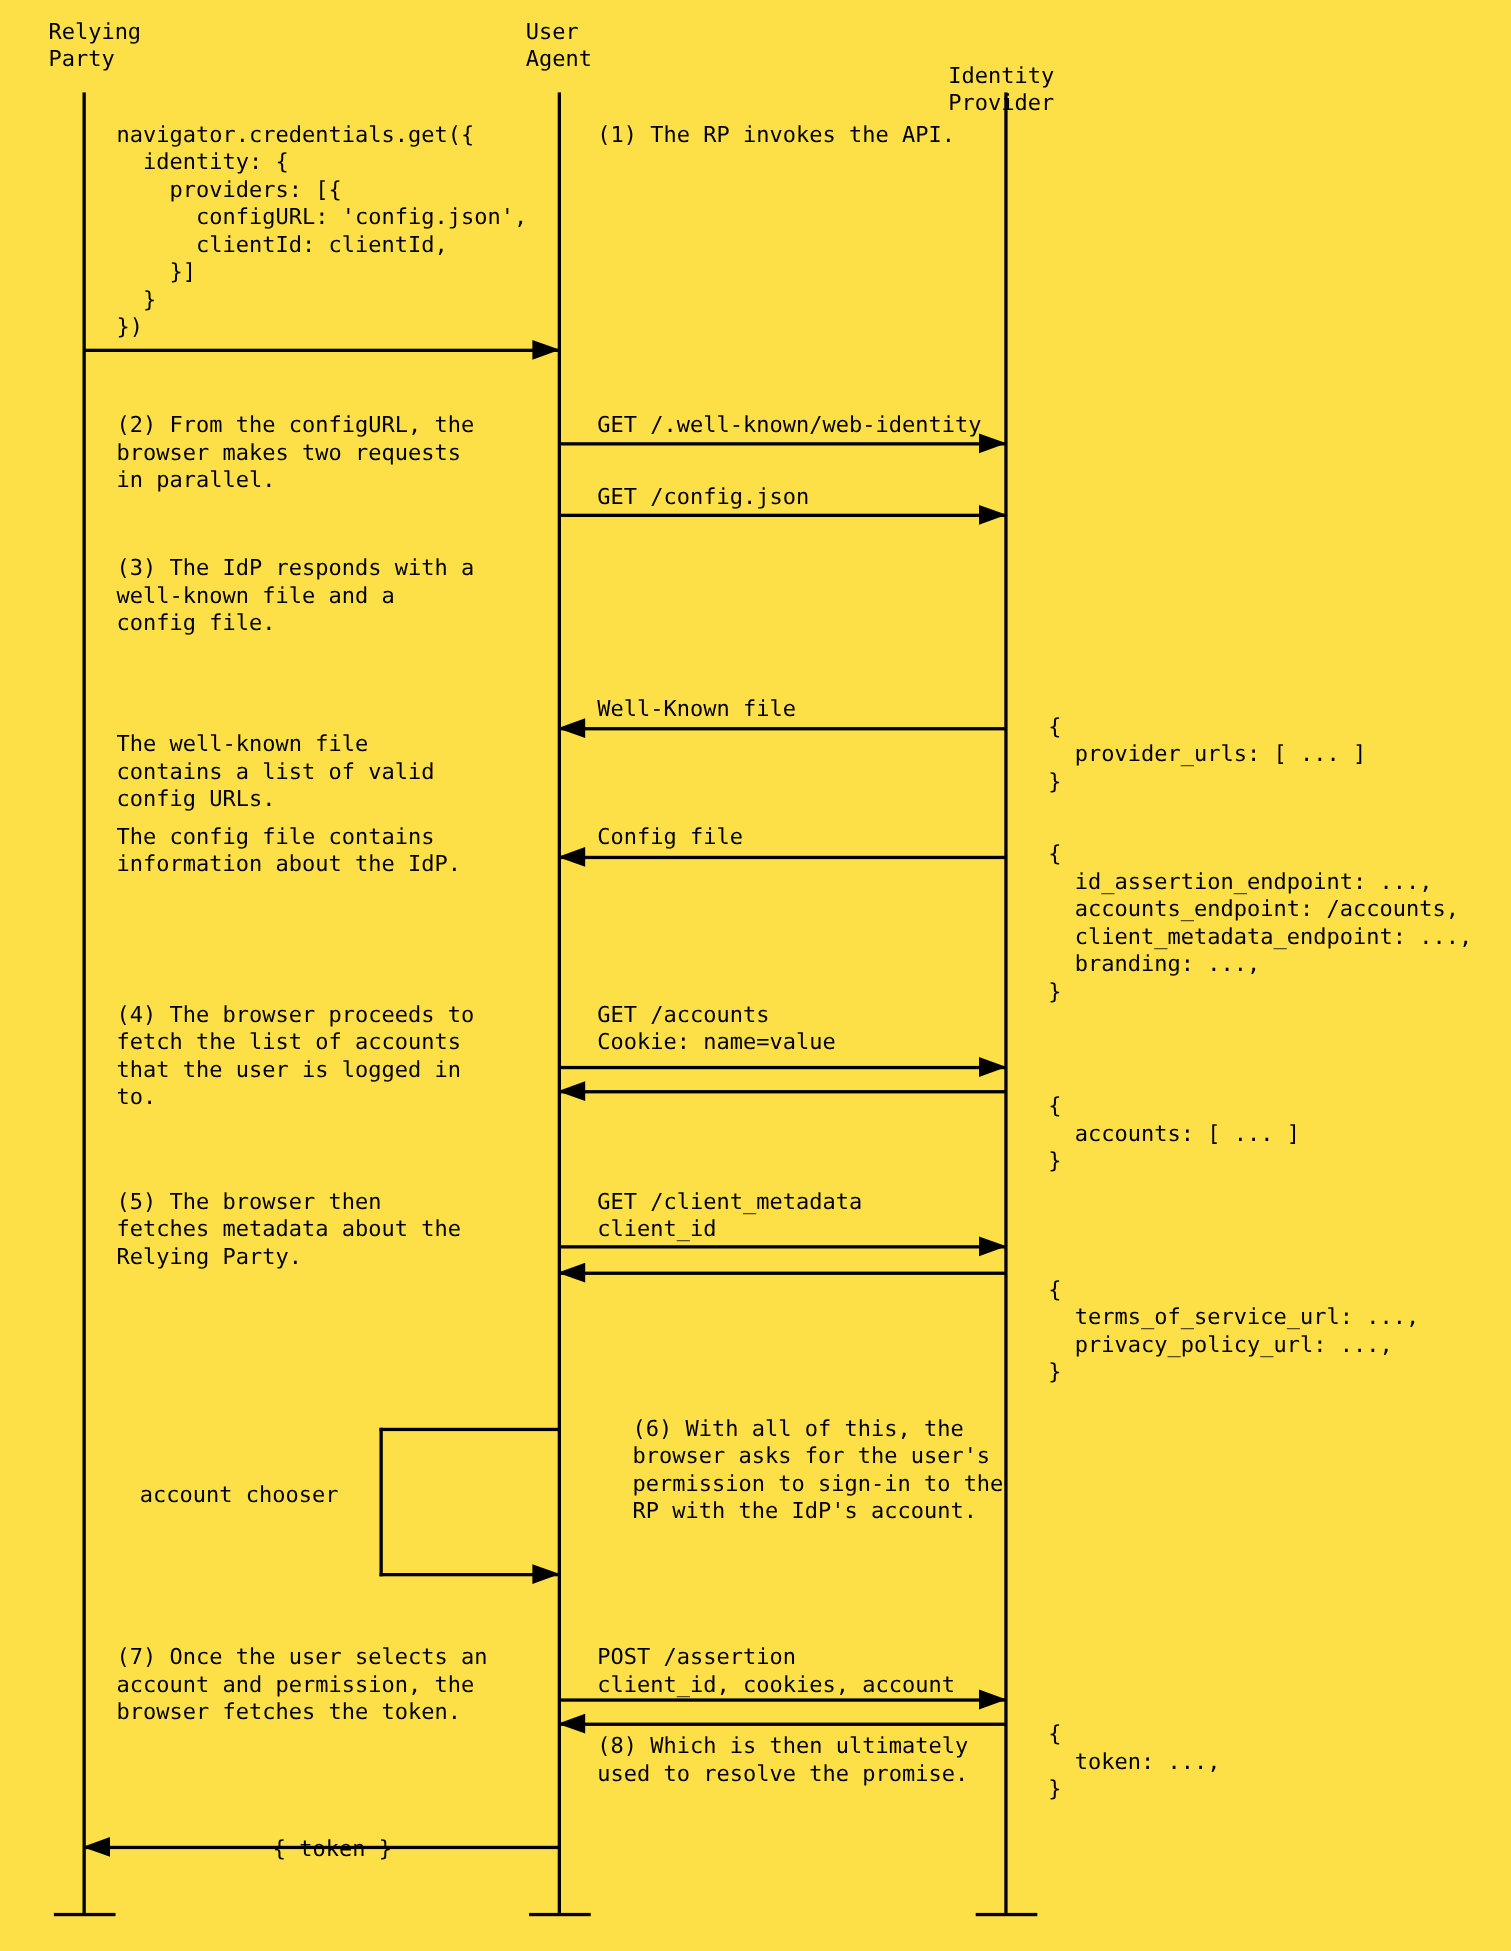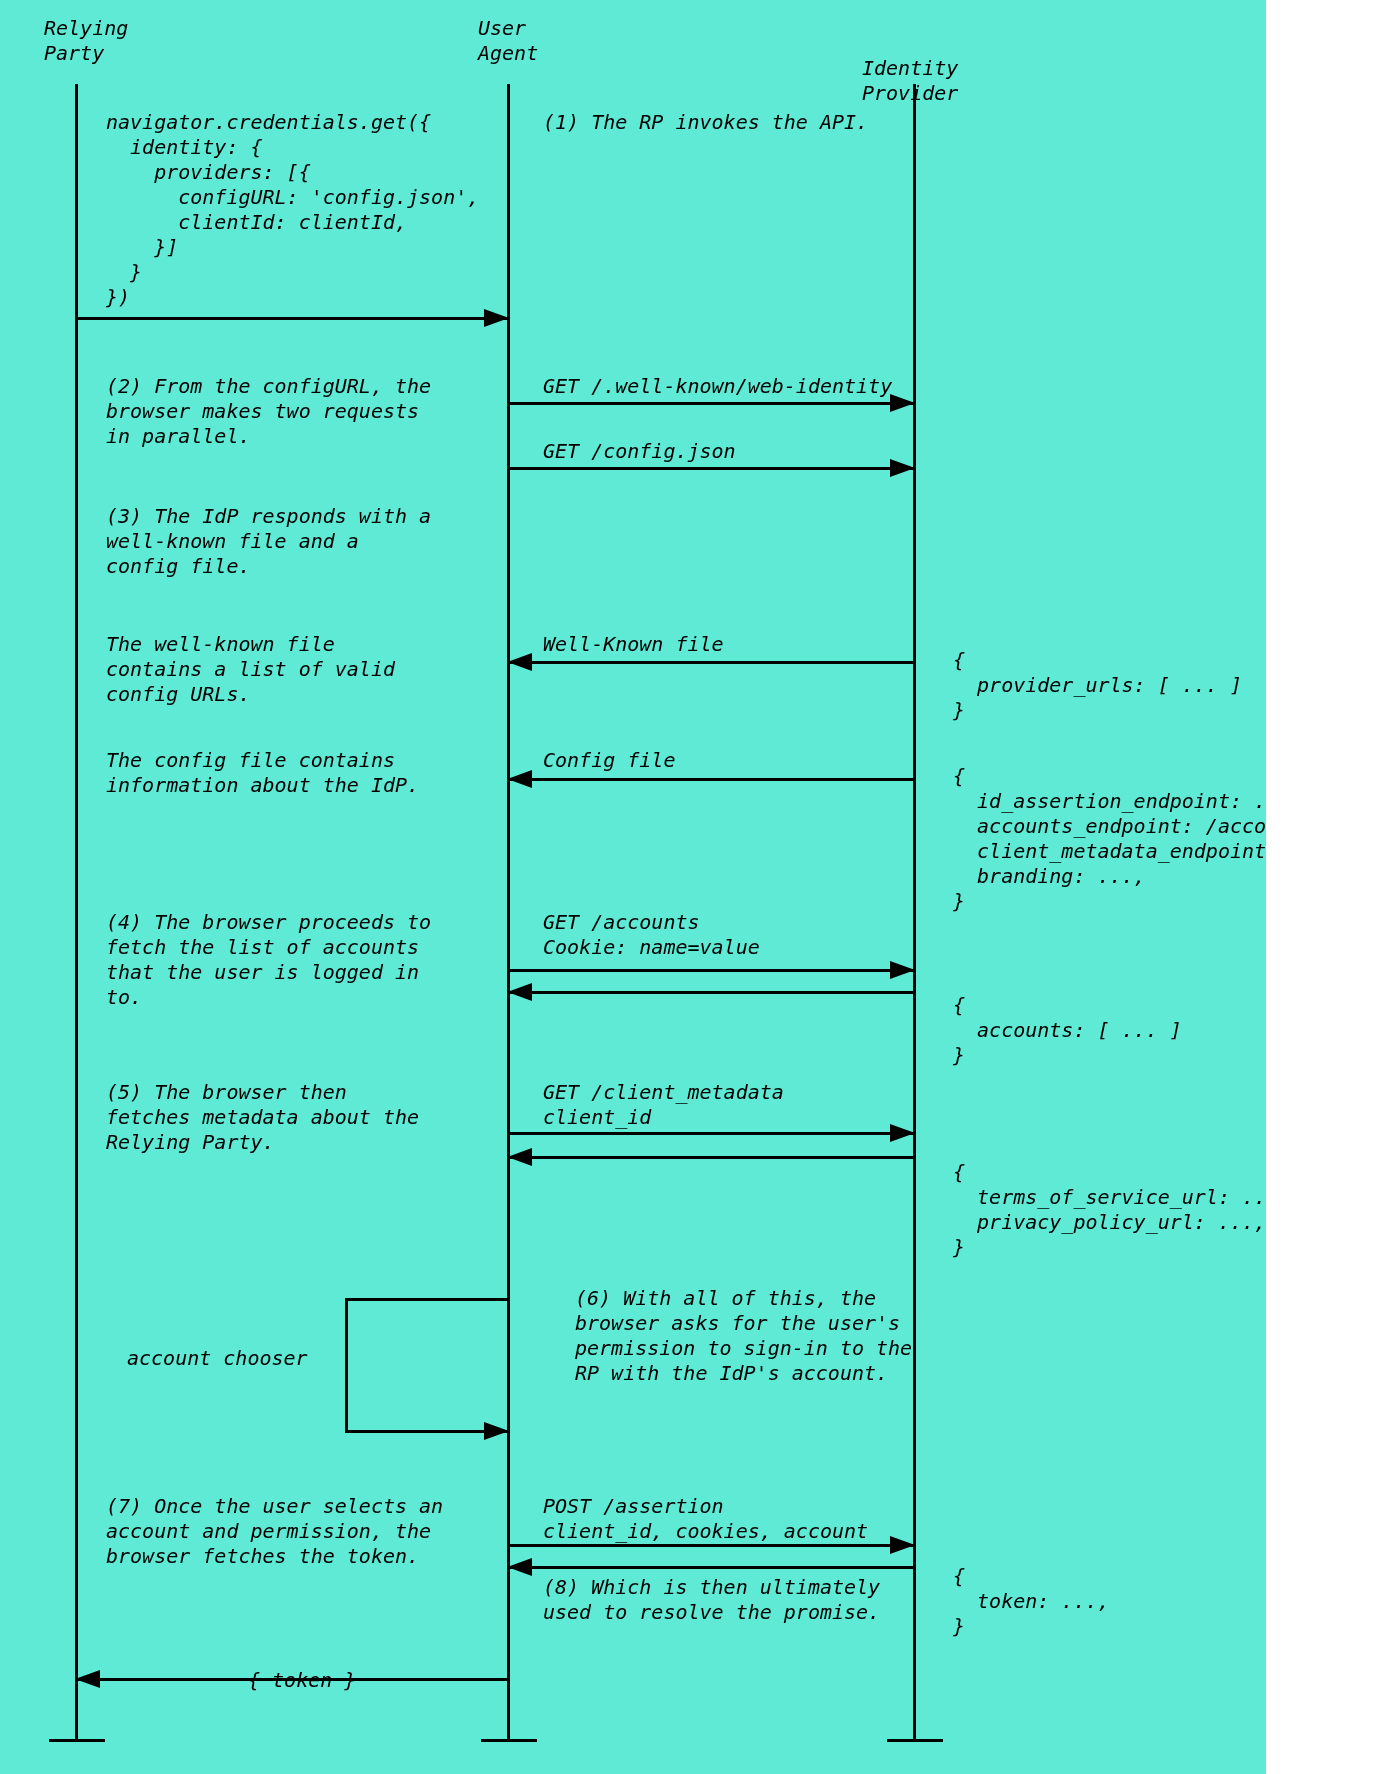--- a/index.html
+++ b/index.html
@@ -1,19 +1,19 @@
 <!DOCTYPE html>
 <html><head>
 <meta charset="utf-8">
 <style>
   html,body{margin:0;padding:0;background:#ffffff;}
   .diagram{
-    position:relative;width:1266px;height:1774px;background:#5eead4;
+    position:relative;width:1374px;height:1774px;background:#fde047;
     font-family:"DejaVu Sans Mono","Liberation Mono",monospace;
-    font-size:20px;line-height:25px;color:#000;overflow:hidden;font-style:italic;
+    font-size:20px;line-height:25px;color:#000;overflow:hidden;
   }
   .txt{position:absolute;white-space:pre;}
   .lifeline{position:absolute;width:3px;background:#000;}
   .foot{position:absolute;height:3px;width:56px;background:#000;}
   .arrow{position:absolute;height:3px;background:#000;}
   .head{position:absolute;width:0;height:0;top:-8px;}
   .head-r{right:-1px;border-top:9px solid transparent;border-bottom:9px solid transparent;border-left:25px solid #000;}
   .head-l{left:-1px;border-top:9px solid transparent;border-bottom:9px solid transparent;border-right:25px solid #000;}
   .seg-h{position:absolute;height:3px;background:#000;}
   .seg-v{position:absolute;width:3px;background:#000;}
@@ -59,21 +59,21 @@
     </div>
   <div class="txt" style="left:543px;top:439px;">GET /config.json</div>
   <div class="arrow" style="left:508px;top:467px;width:406px;">
       <span class="head head-r"></span>
     </div>
 
   <div class="txt" style="left:106px;top:504px;">(3) The IdP responds with a
 well-known file and a
 config file.</div>
 
-  <div class="txt" style="left:106px;top:632px;">The well-known file
+  <div class="txt" style="left:106px;top:664px;">The well-known file
 contains a list of valid
 config URLs.</div>
   <div class="txt" style="left:543px;top:632px;">Well-Known file</div>
   <div class="arrow" style="left:508px;top:661px;width:406px;">
       <span class="head head-l"></span>
     </div>
   <div class="txt" style="left:953px;top:648px;">{
   provider_urls: [ ... ]
 }</div>
 

